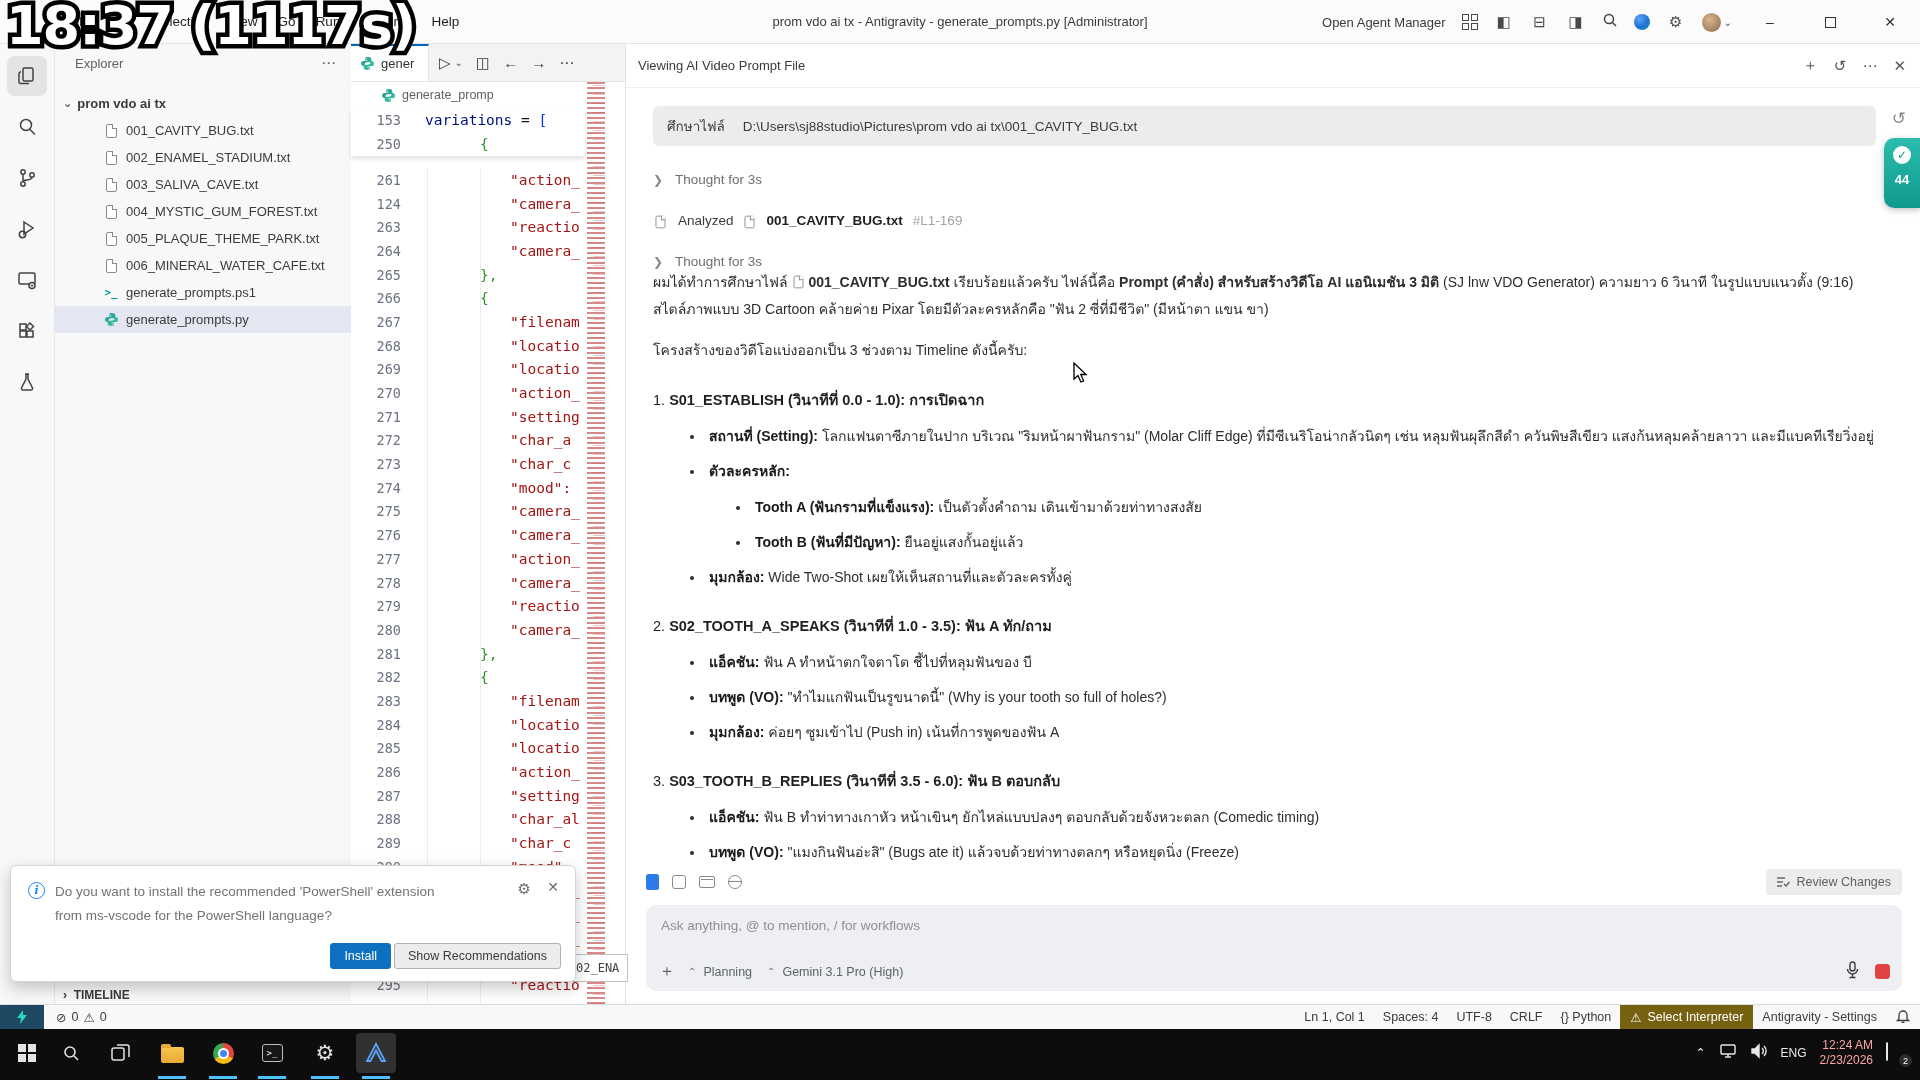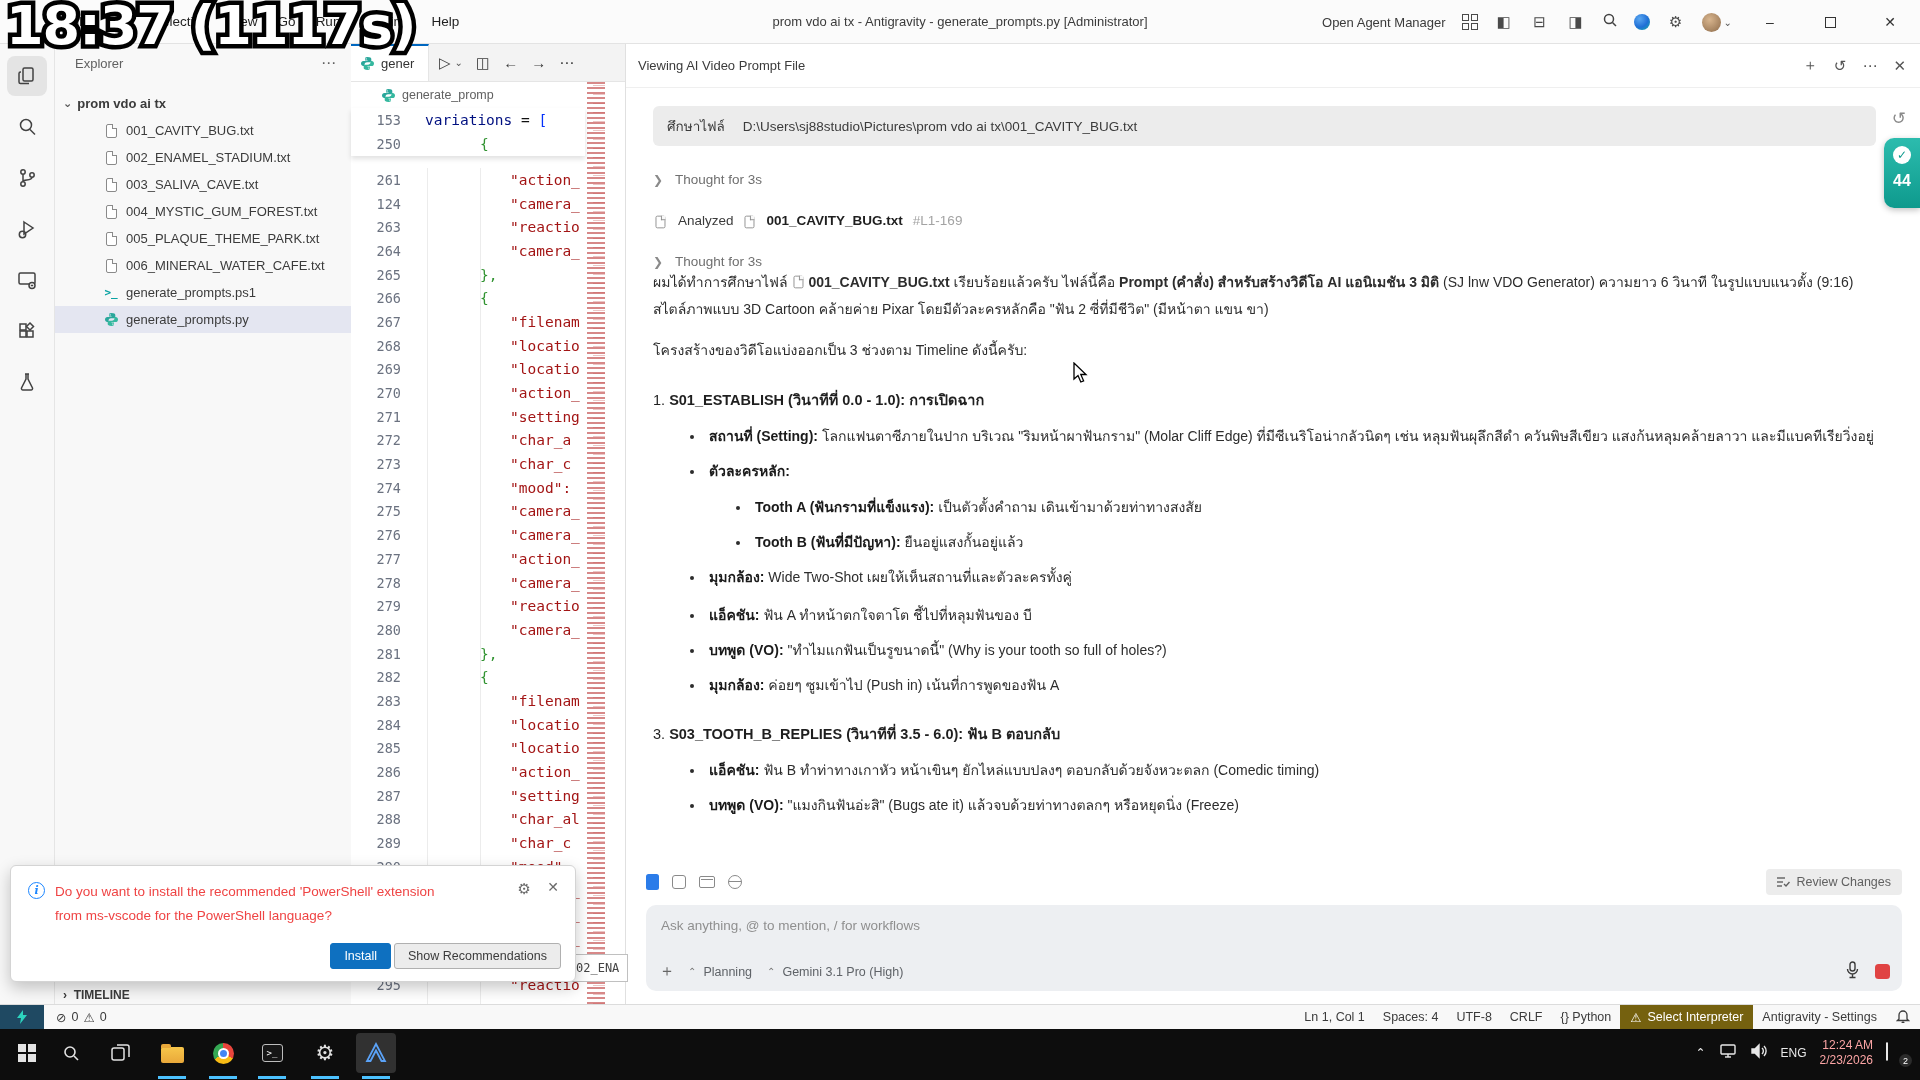--- a/index.html
+++ b/index.html
@@ -112,28 +112,28 @@
   #chat-ctl .plus { font-size:16px; color:#666; margin-right:6px; }
   #chat-ctl .up { font-size:10px; color:#777; }
   #chat-ctl .grow { flex:1; }
   #stop-btn { width:15px; height:15px; background:#e04343; border-radius:3.5px; margin-left:8px; }
 
   
   #fbadge { position:absolute; right:0; top:138px; width:36px; height:70px; border-radius:10px 0 0 10px;
     background:linear-gradient(180deg,#2cbcae,#0e9a8d); z-index:40; box-shadow:0 2px 6px rgba(0,0,0,.25);
     display:flex; flex-direction:column; align-items:center; padding-top:8px; }
   #fbadge .chk { width:18px; height:18px; border-radius:50%; background:#fff; color:#0e9a8d; font-size:12px; font-weight:700; display:flex; align-items:center; justify-content:center; }
-  #fbadge .num { color:#fff; font-weight:700; font-size:16px; margin-top:8px; }
+  #fbadge .num { color:#fff; font-weight:700; font-size:13px; margin-top:8px; }
 
   
   #toast { position:absolute; left:10px; top:865px; width:566px; height:117px; background:#fff; border:1px solid #d4d4d4;
     border-radius:6px; box-shadow:0 6px 16px rgba(0,0,0,.22); z-index:50; }
   #toast .info { position:absolute; left:17px; top:16px; width:17px; height:17px; border:1.5px solid #1a85ff; border-radius:50%;
     color:#1a85ff; font-size:11px; font-weight:700; display:flex; align-items:center; justify-content:center; font-family:"DejaVu Serif",serif; font-style:italic; }
-  #toast .msg { position:absolute; left:44px; top:14px; width:400px; font-size:13.5px; line-height:24px; color:#ef4444; }
+  #toast .msg { position:absolute; left:44px; top:14px; width:400px; font-size:13.5px; line-height:24px; color:#737373; }
   #toast .gear { position:absolute; right:44px; top:14px; color:#6a6a6a; font-size:15px; }
   #toast .x { position:absolute; right:16px; top:13px; color:#6a6a6a; font-size:14px; }
   #toast .btns { position:absolute; right:14px; bottom:12px; display:flex; gap:3px;border-radius:10px; }
   #toast .btn1 { background:#0e70c0; color:#fff; font-size:12.5px; padding:5px 13px; border-radius:3px; border:1px solid #0e70c0; }
   #toast .btn2 { background:#ececec; color:#3b3b3b; font-size:12.5px; padding:5px 13px; border-radius:3px; border:1px solid #b0b0b0; }
 
   
   #peekbox { position:absolute; left:570px; top:954px; width:58px; height:28px; background:#fff; border:1px solid #c0c0c0;
     font-family:"DejaVu Sans Mono",monospace; font-size:12px; color:#444; display:flex; align-items:center; padding-left:5px; z-index:45; }
 
@@ -451,20 +451,21 @@
     <div id="sections">
         <div class="sec-h"><span>1. </span><b>S01_ESTABLISH (วินาทีที่ 0.0 - 1.0): การเปิดฉาก</b></div>
         <ul>
           <li><b>สถานที่ (Setting):</b><span> โลกแฟนตาซีภายในปาก บริเวณ "ริมหน้าผาฟันกราม" (Molar Cliff Edge) ที่มีซีเนริโอน่ากลัวนิดๆ เช่น หลุมฟันผุลึกสีดำ ควันพิษสีเขียว แสงก้นหลุมคล้ายลาวา และมีแบคทีเรียวิ่งอยู่</span></li>
           <li><b>ตัวละครหลัก:</b><ul>
               <li><b>Tooth A (ฟันกรามที่แข็งแรง):</b><span> เป็นตัวตั้งคำถาม เดินเข้ามาด้วยท่าทางสงสัย</span></li>
               <li><b>Tooth B (ฟันที่มีปัญหา):</b><span> ยืนอยู่แสงกั้นอยู่แล้ว</span></li>
             </ul></li>
           <li><b>มุมกล้อง:</b><span> Wide Two-Shot เผยให้เห็นสถานที่และตัวละครทั้งคู่</span></li>
         </ul>
+        <div class="sec-h"><span>2. </span><b>S02_TOOTH_A_SPEAKS (วินาทีที่ 1.0 - 3.5): ฟัน A ทัก/ถาม</b></div>
         <ul>
           <li><b>แอ็คชัน:</b><span> ฟัน A ทำหน้าตกใจตาโต ชี้ไปที่หลุมฟันของ บี</span></li>
           <li><b>บทพูด (VO):</b><span> "ทำไมแกฟันเป็นรูขนาดนี้" (Why is your tooth so full of holes?)</span></li>
           <li><b>มุมกล้อง:</b><span> ค่อยๆ ซูมเข้าไป (Push in) เน้นที่การพูดของฟัน A</span></li>
         </ul>
         <div class="sec-h"><span>3. </span><b>S03_TOOTH_B_REPLIES (วินาทีที่ 3.5 - 6.0): ฟัน B ตอบกลับ</b></div>
         <ul>
           <li><b>แอ็คชัน:</b><span> ฟัน B ทำท่าทางเกาหัว หน้าเขินๆ ยักไหล่แบบปลงๆ ตอบกลับด้วยจังหวะตลก (Comedic timing)</span></li>
           <li><b>บทพูด (VO):</b><span> "แมงกินฟันอ่ะสิ" (Bugs ate it) แล้วจบด้วยท่าทางตลกๆ หรือหยุดนิ่ง (Freeze)</span></li>
         </ul>

